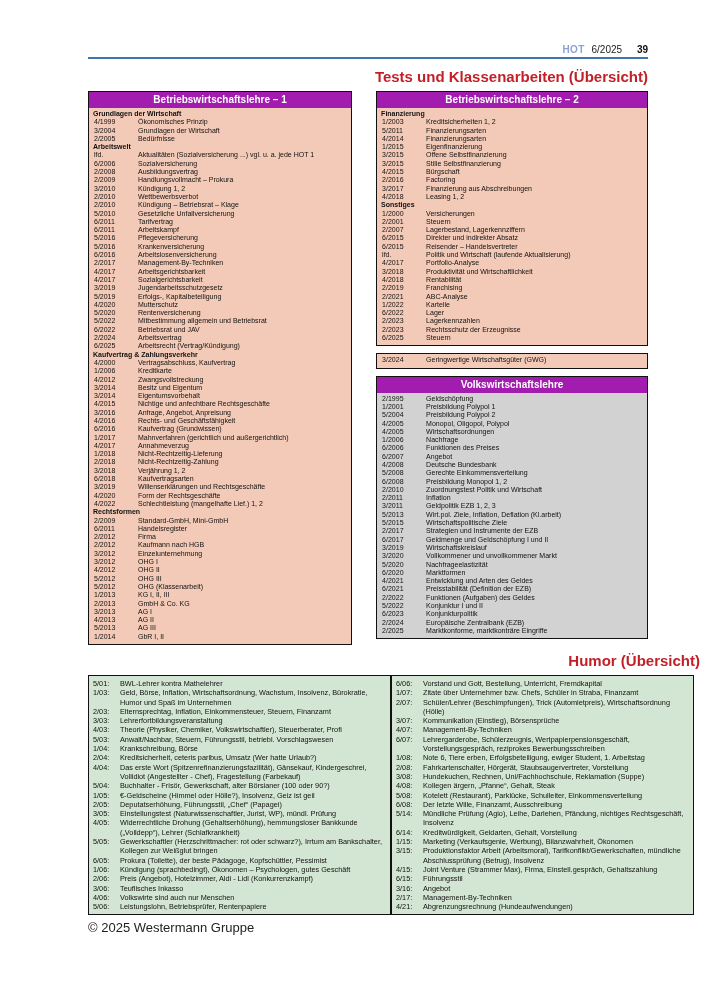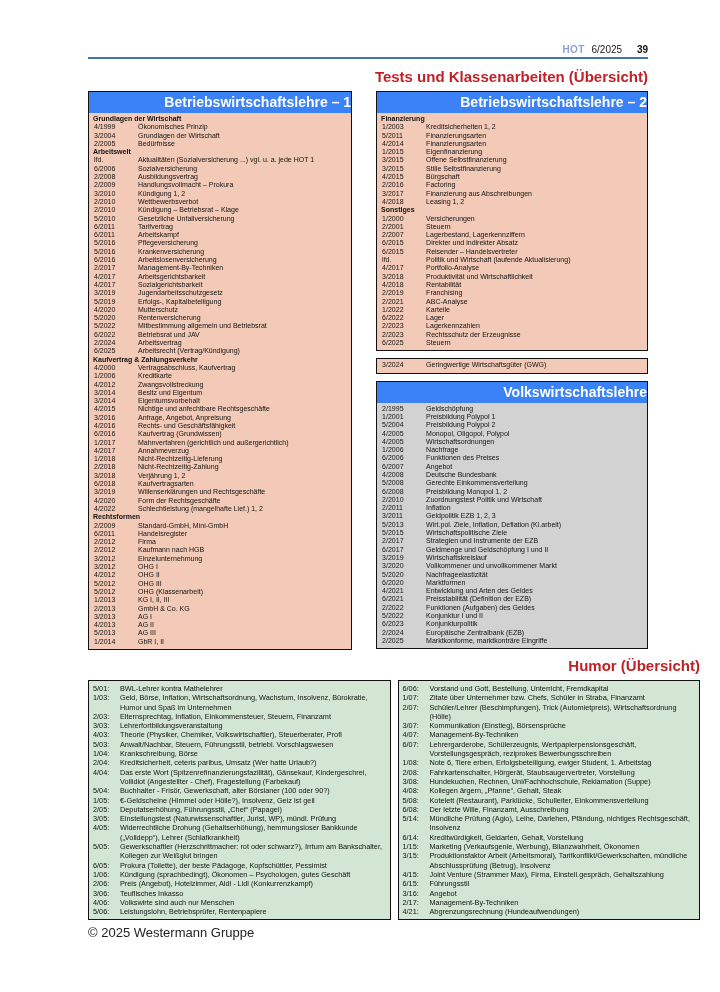--- a/index.html
+++ b/index.html
@@ -14,30 +14,30 @@
   .title{color:#c21f26;font-weight:bold;font-size:15px;text-align:right;margin:9px 0 6px;}
   .title.tests{width:560px;}
   .title.humor{width:612px;margin-top:7px;}
   
   .tables-grid{display:flex;gap:8px;width:560px;align-items:flex-start;}
   .tcol{display:flex;flex-direction:column;}
   .tcol-left{width:272px;}
   .tcol-right{width:280px;margin-left:16px;}
   .tbox{border:1px solid #111;margin-bottom:7px;background:#fff;}
   .tbox:last-child{margin-bottom:0;}
-  .tbox-header{background:#3b82f6;color:#fff;font-weight:bold;font-size:14px;text-align:right;padding:2px 0 3px;}
+  .tbox-header{background:#a21caf;color:#fff;font-weight:bold;font-size:10px;text-align:center;padding:2px 0 3px;}
   .tbox-body{padding:2px 0 3px;}
   .theme-salmon .tbox-body{background:#f3cab7;}
   .theme-gray .tbox-body{background:#d2d2d2;}
   .t-sec{font-weight:bold;font-size:7px;line-height:8.3px;padding-left:4px;}
   .t-row{display:flex;font-size:7px;line-height:8.3px;}
   .t-num{width:44px;padding-left:5px;flex:none;}
   .t-label{flex:1;padding-right:2px;}
   
-  .humor-grid{display:flex;gap:7px;width:612px;align-items:stretch;}
+  .humor-grid{display:flex;width:612px;align-items:stretch;}
   .humor-box{width:303px;box-sizing:border-box;border:1.5px solid #111;background:#d3e5d3;padding:3px 4px;}
   .h-entry{display:flex;font-size:7.3px;line-height:9.3px;}
   .h-num{width:27px;flex:none;}
   .h-label{flex:1;}
   
   .footer{font-size:13px;color:#222;margin-top:5px;width:612px;}
 </style>
 </head>
 <body>
 

